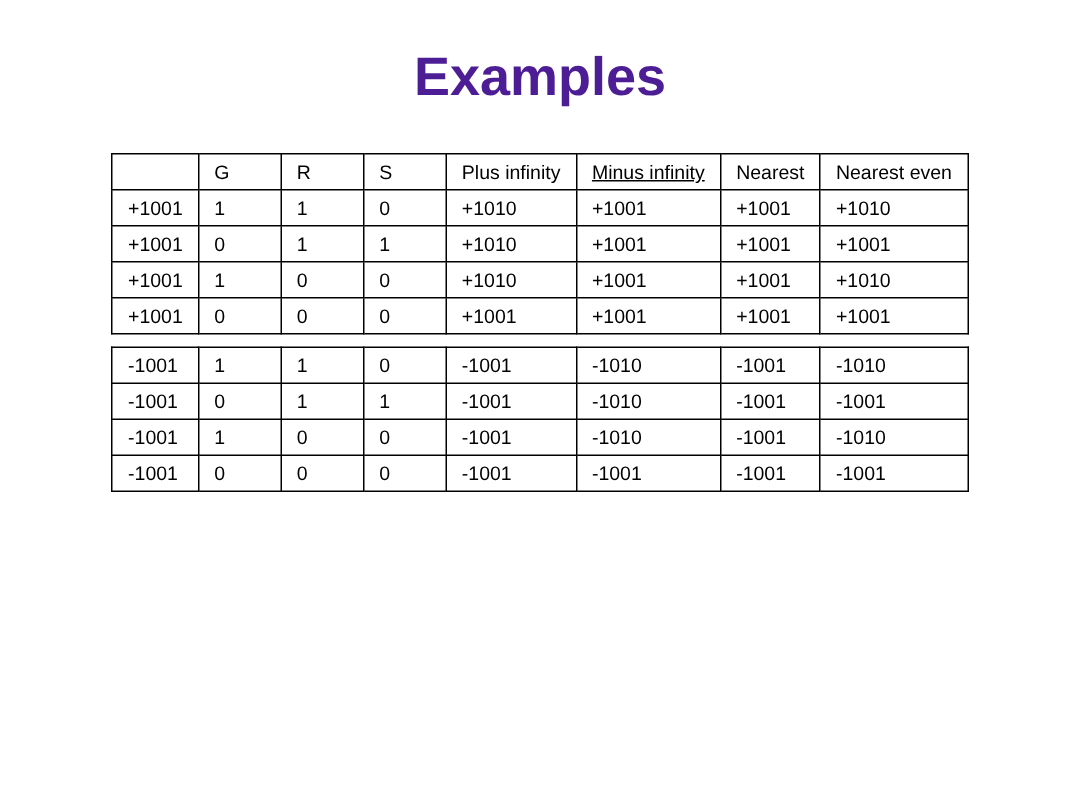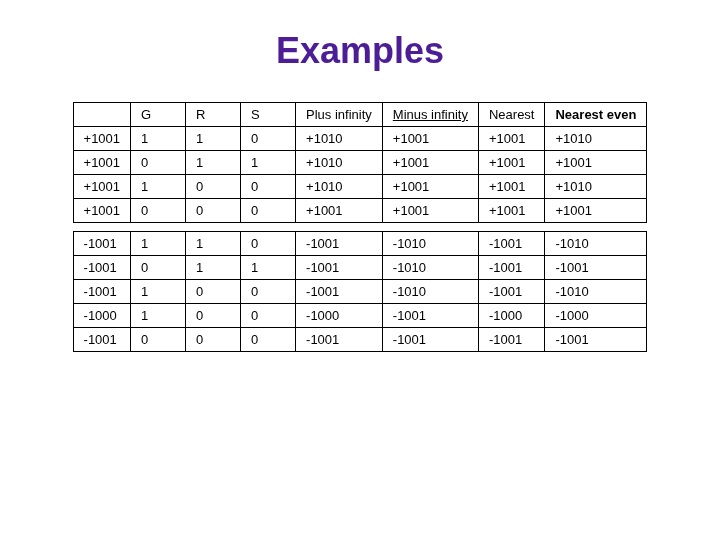--- a/index.html
+++ b/index.html
@@ -43,21 +43,21 @@
 <table>
   <thead>
     <tr id="header-row">
         <td style="font-weight: normal;"></td>
         <td style="font-weight: normal;">G</td>
         <td style="font-weight: normal;">R</td>
         <td style="font-weight: normal;">S</td>
         <td style="font-weight: normal;">Plus infinity</td>
         <td style="font-weight: normal; text-decoration: underline;">Minus infinity</td>
         <td style="font-weight: normal;">Nearest</td>
-        <td style="font-weight: bold;">Nearest even</td>
+        <td style="font-weight: normal;">Nearest even</td>
       </tr>
   </thead>
   <tbody id="table-body">
       <tr>
         <td>+1001</td>
         <td>1</td>
         <td>1</td>
         <td>0</td>
         <td>+1010</td>
         <td>+1001</td>
@@ -128,30 +128,20 @@
         <td>-1001</td>
         <td>1</td>
         <td>0</td>
         <td>0</td>
         <td>-1001</td>
         <td>-1010</td>
         <td>-1001</td>
         <td>-1010</td>
       </tr>
       <tr>
-        <td>-1000</td>
-        <td>1</td>
-        <td>0</td>
-        <td>0</td>
-        <td>-1000</td>
-        <td>-1001</td>
-        <td>-1000</td>
-        <td>-1000</td>
-      </tr>
-      <tr>
         <td>-1001</td>
         <td>0</td>
         <td>0</td>
         <td>0</td>
         <td>-1001</td>
         <td>-1001</td>
         <td>-1001</td>
         <td>-1001</td>
       </tr>
     </tbody>

